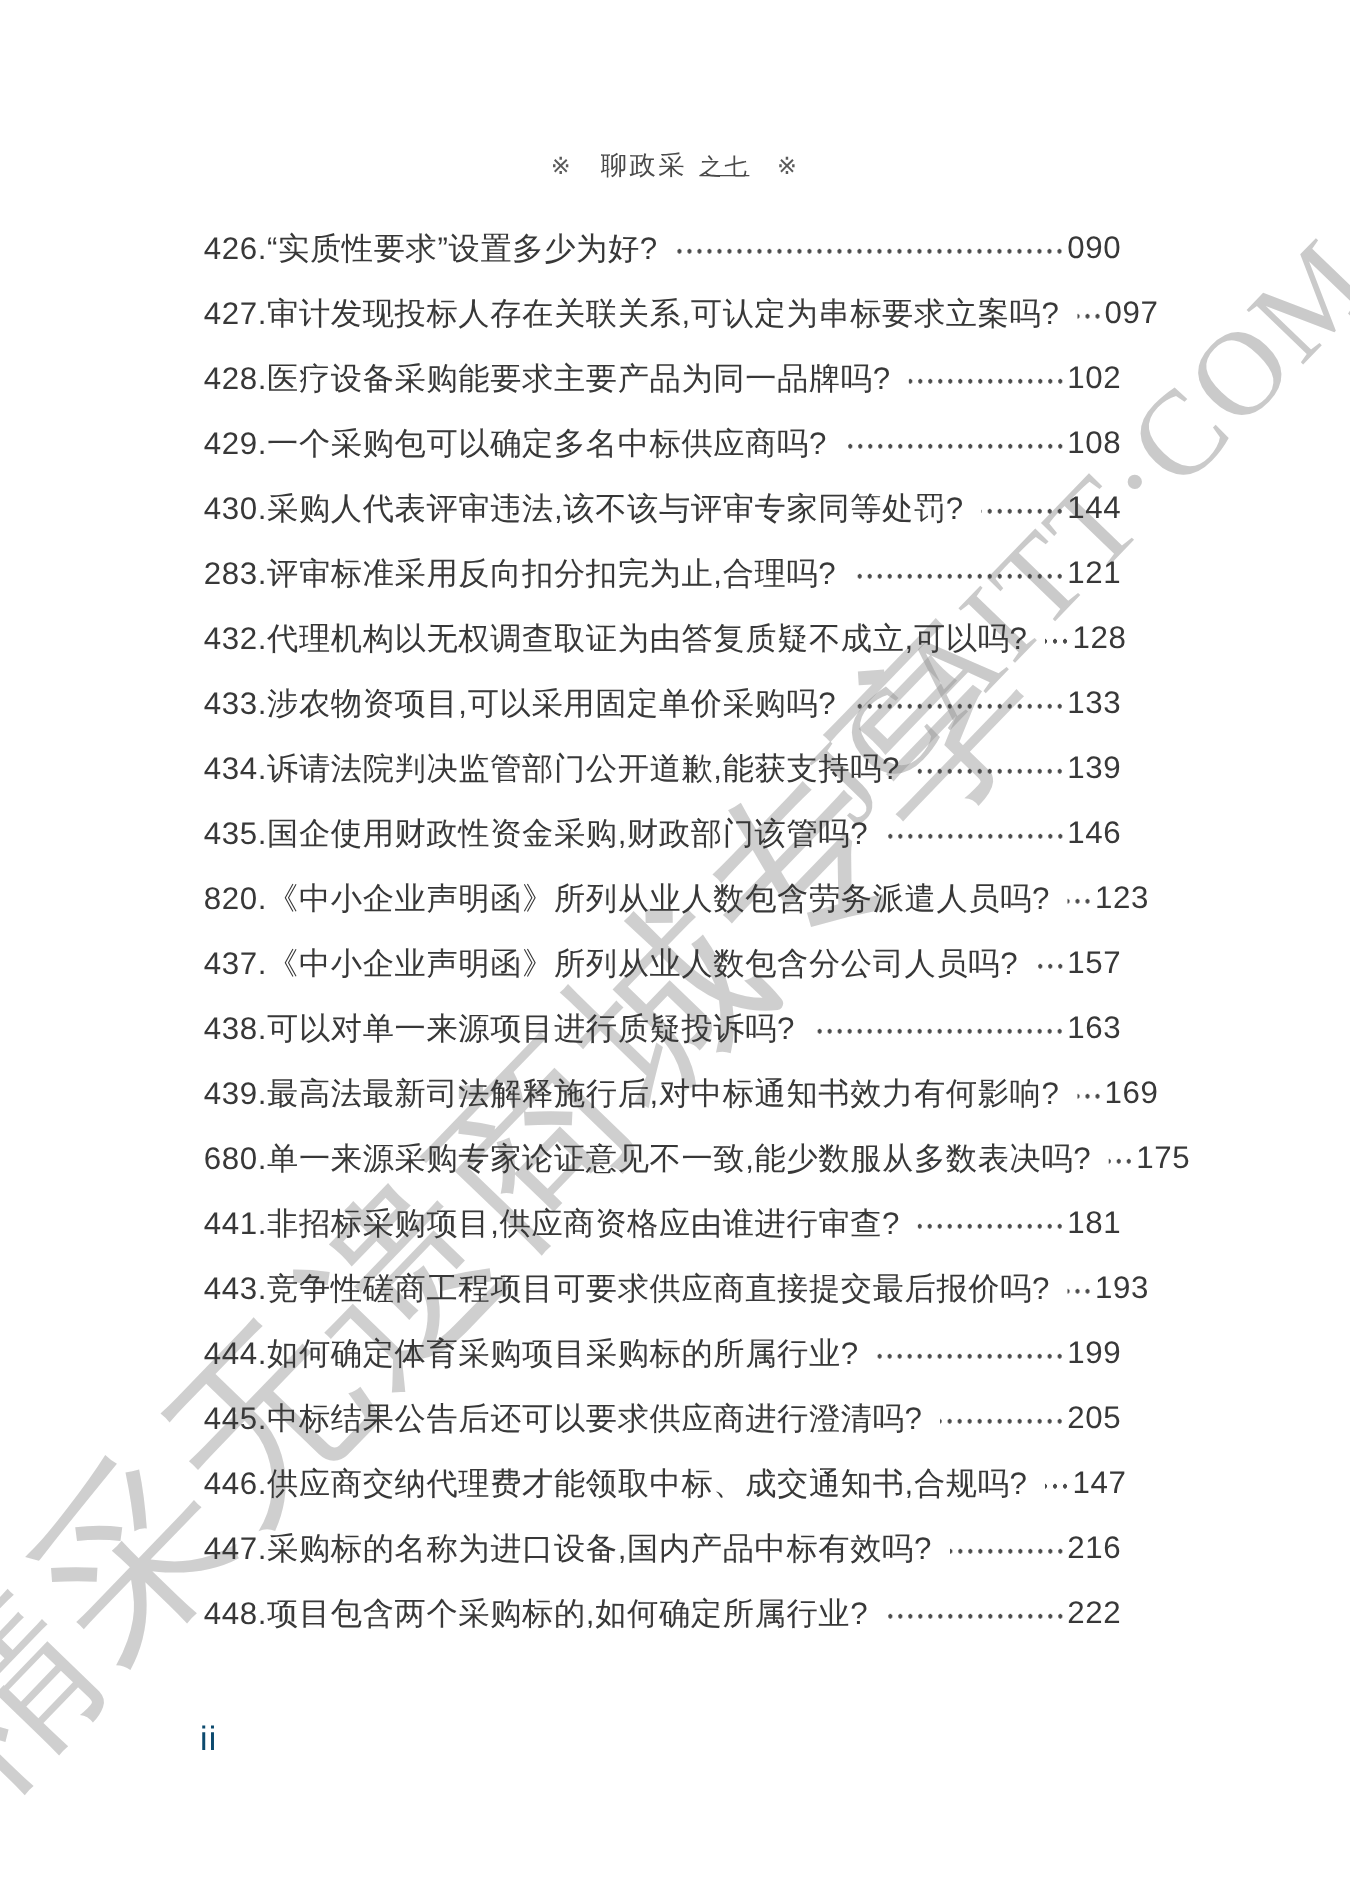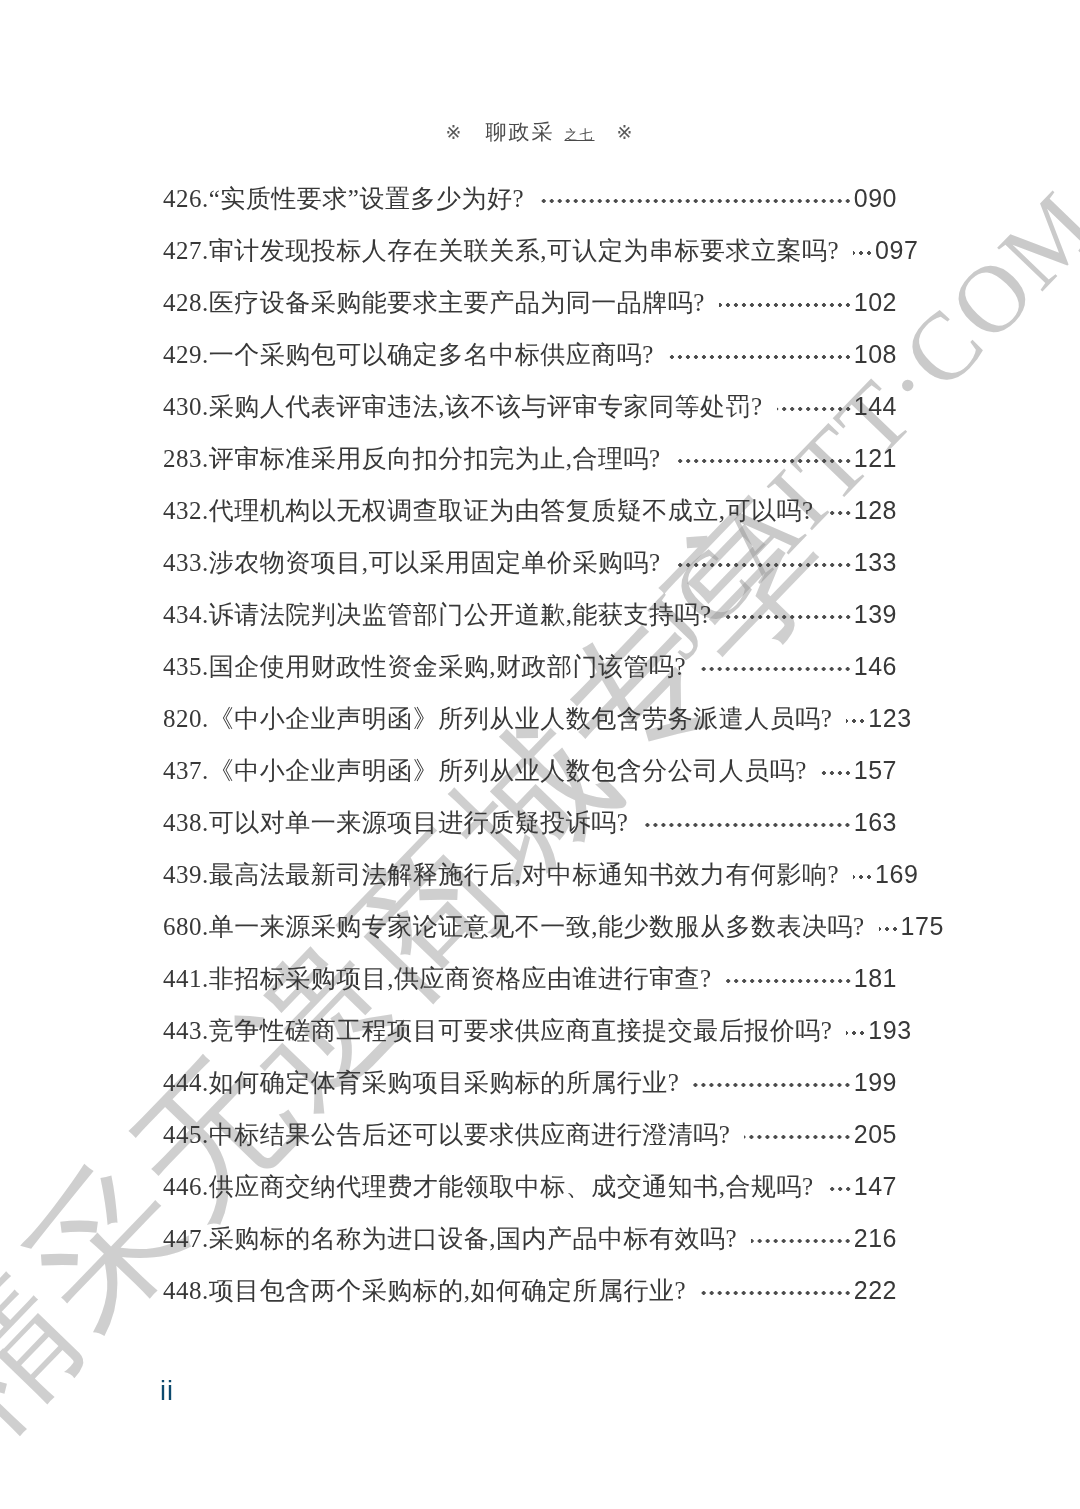--- a/index.html
+++ b/index.html
@@ -38,37 +38,36 @@
   }
   
   .running-head{
     position:absolute;top:118px;left:0;right:0;
     text-align:center;
     color:#4a4a4a;
     font-size:21px;
     letter-spacing:2px;
   }
   .running-head .orn{font-size:19px;color:#5a5a5a;margin:0 22px;}
-  .running-head .vol{font-size:13px;margin-left:10px;text-decoration:underline;}
+  .running-head .vol{font-size:18px;margin-left:10px;text-decoration:underline;}
   
   .toc{
     position:absolute;
     top:172px;left:163px;right:183px;
   }
   .toc-row{
     display:flex;
     align-items:center;
     height:52px;
     font-size:25px;
     color:#383838;
   }
   .toc-label{
     white-space:nowrap;
     letter-spacing:0.5px;
-    font-family:Liberation Serif, serif;
   }
   .toc-leader{
     flex:1 1 auto;
     height:10px;
     margin:6px 2px 0 14px;
     background-image:radial-gradient(circle,#4c4c4c 1.7px,transparent 1.8px);
     background-size:8px 10px;
     background-position:right center;
     background-repeat:repeat-x;
     min-width:20px;

